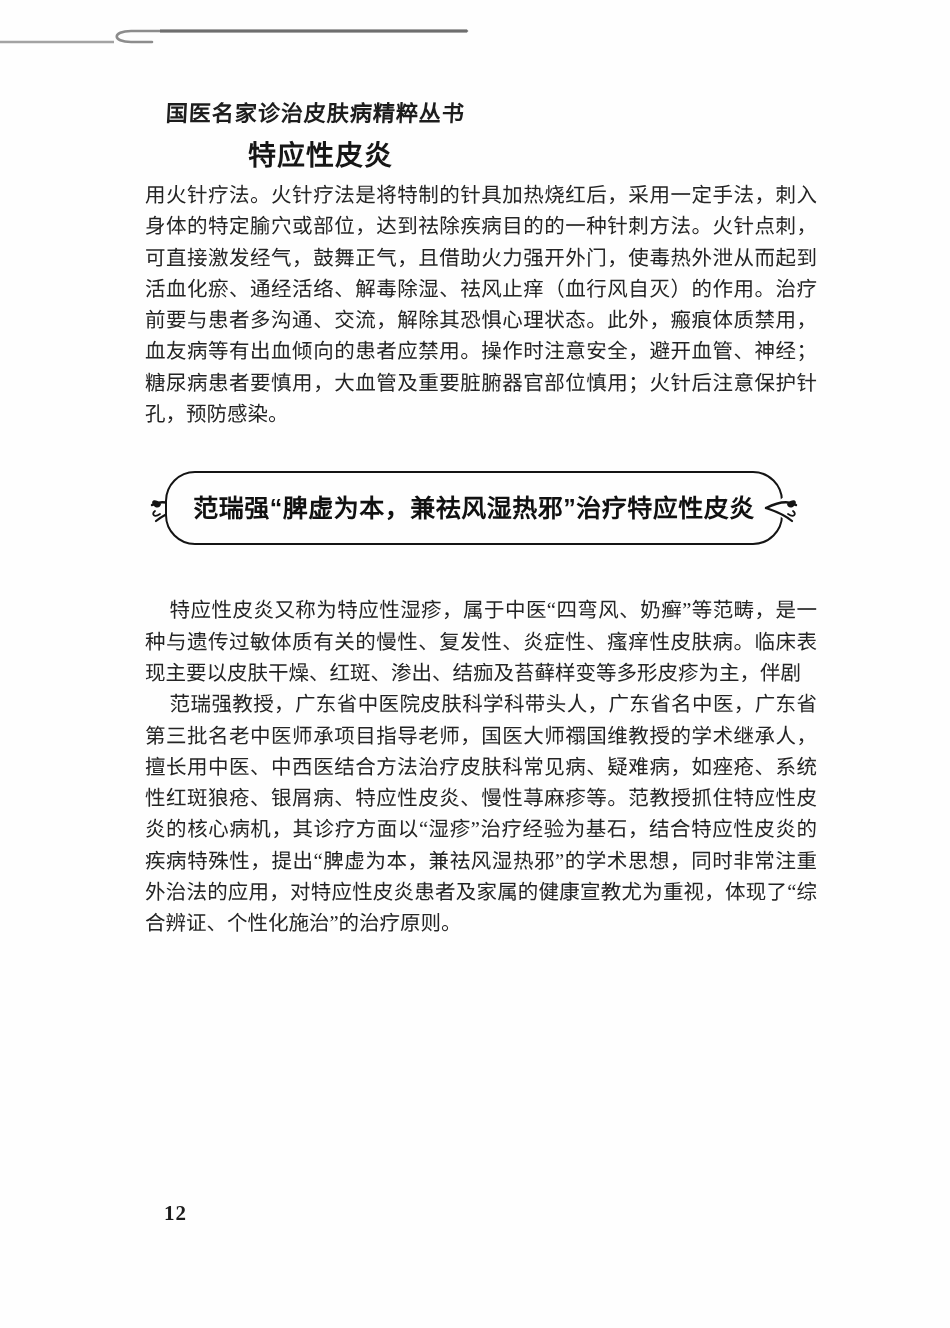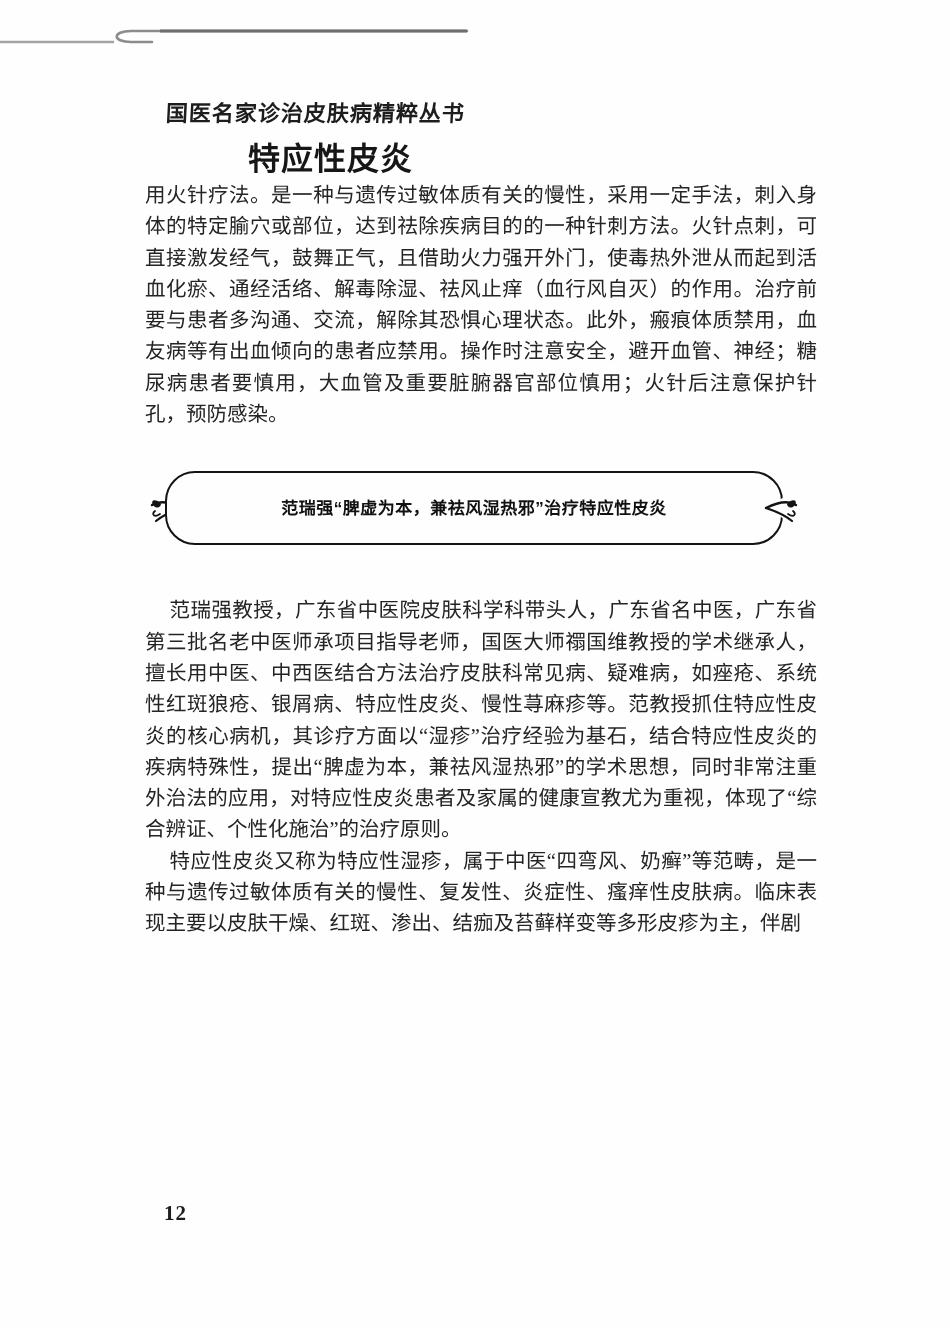--- a/index.html
+++ b/index.html
@@ -19,21 +19,21 @@
   .series-title {
     position:absolute; left:166px; top:95px;
     font-size:22px; font-weight:bold; letter-spacing:1px;
     color:#1d1d1d;
     transform:skewX(-3deg);
     white-space:nowrap;
   }
   .chapter-title {
     position:absolute; left:248px; top:133px;
     font-family:"Liberation Sans","DejaVu Sans",sans-serif;
-    font-size:32px; font-weight:bold; letter-spacing:1px;
+    font-size:28px; font-weight:bold; letter-spacing:1px;
     color:#161616; white-space:nowrap;text-align:right;
   }
   
   .content {
     position:absolute; left:145px; top:180px; width:672px;
     font-size:20.5px; line-height:31.3px;
     text-align:justify; text-justify:inter-ideograph;
     color:#242424;
   }
   .content p { text-indent:1.2em; }
@@ -50,21 +50,21 @@
     width:630px; height:74px;
   }
   .fancy-box {
     position:absolute; left:6px; top:0; width:618px; height:74px;
     border:2.5px solid #141414; border-radius:30px;
     display:flex; align-items:center; justify-content:center;
     background:#fefefe;
   }
   .fancy-title {
     font-family:"Liberation Sans","DejaVu Sans",sans-serif;
-    font-size:17px; font-weight:bold; letter-spacing:0.5px;
+    font-size:25px; font-weight:bold; letter-spacing:0.5px;
     color:#111; white-space:nowrap;
   }
   .flourish { position:absolute; top:19px; width:38px; height:36px; }
   .flourish-left  { left:-13px; }
   .flourish-right { right:-13px; transform:scaleX(-1); }
   
   .page-number {
     position:absolute; left:164px; top:1201px;
     font-size:21px; font-weight:bold; color:#1c1c1c;
     letter-spacing:1px;
@@ -80,21 +80,21 @@
     <path d="M 467 31 H 131 C 112 31 112 42 131 42 H 152" stroke="#8c8c8c" stroke-width="2.6" fill="none" stroke-linecap="round"></path>
     <path d="M 467 31 H 160" stroke="#6e6e6e" stroke-width="2.8" fill="none"></path>
   </svg>
 
   <div class="series-title">国医名家诊治皮肤病精粹丛书</div>
 
   <div class="chapter-title">特应性皮炎</div>
 
   <div class="content">
 
-    <p class="no-indent">用火针疗法。是一种与遗传过敏体质有关的慢性，采用一定手法，刺入身体的特定腧穴或部位，达到祛除疾病目的的一种针刺方法。火针点刺，可直接激发经气，鼓舞正气，且借助火力强开外门，使毒热外泄从而起到活血化瘀、通经活络、解毒除湿、祛风止痒（血行风自灭）的作用。治疗前要与患者多沟通、交流，解除其恐惧心理状态。此外，瘢痕体质禁用，血友病等有出血倾向的患者应禁用。操作时注意安全，避开血管、神经；糖尿病患者要慎用，大血管及重要脏腑器官部位慎用；火针后注意保护针孔，预防感染。</p>
+    <p class="no-indent">用火针疗法。火针疗法是将特制的针具加热烧红后，采用一定手法，刺入身体的特定腧穴或部位，达到祛除疾病目的的一种针刺方法。火针点刺，可直接激发经气，鼓舞正气，且借助火力强开外门，使毒热外泄从而起到活血化瘀、通经活络、解毒除湿、祛风止痒（血行风自灭）的作用。治疗前要与患者多沟通、交流，解除其恐惧心理状态。此外，瘢痕体质禁用，血友病等有出血倾向的患者应禁用。操作时注意安全，避开血管、神经；糖尿病患者要慎用，大血管及重要脏腑器官部位慎用；火针后注意保护针孔，预防感染。</p>
 
 
 
     <div class="fancy-wrap">
       <svg class="flourish flourish-left" viewBox="0 0 38 36" xmlns="http://www.w3.org/2000/svg" aria-hidden="true">
         <circle cx="13" cy="18" r="12" fill="#fefefe"></circle>
         <path d="M 36 18 C 24 12 14 10 6 15" stroke="#141414" stroke-width="2.4" fill="none" stroke-linecap="round"></path>
         <path d="M 36 18 C 24 22 16 26 10 31" stroke="#141414" stroke-width="2.2" fill="none" stroke-linecap="round"></path>
         <path d="M 15 14 C 9 7 3 11 8 16 C 11 19 15 17 15 14 Z" fill="#141414"></path>
         <path d="M 14 24 C 8 28 5 24 9 21" stroke="#141414" stroke-width="1.8" fill="none" stroke-linecap="round"></path>
@@ -104,21 +104,21 @@
       </div>
       <svg class="flourish flourish-right" viewBox="0 0 38 36" xmlns="http://www.w3.org/2000/svg" aria-hidden="true">
         <circle cx="13" cy="18" r="12" fill="#fefefe"></circle>
         <path d="M 36 18 C 24 12 14 10 6 15" stroke="#141414" stroke-width="2.4" fill="none" stroke-linecap="round"></path>
         <path d="M 36 18 C 24 22 16 26 10 31" stroke="#141414" stroke-width="2.2" fill="none" stroke-linecap="round"></path>
         <path d="M 15 14 C 9 7 3 11 8 16 C 11 19 15 17 15 14 Z" fill="#141414"></path>
         <path d="M 14 24 C 8 28 5 24 9 21" stroke="#141414" stroke-width="1.8" fill="none" stroke-linecap="round"></path>
       </svg>
     </div>
 
+    <p>特应性皮炎又称为特应性湿疹，属于中医“四弯风、奶癣”等范畴，是一种与遗传过敏体质有关的慢性、复发性、炎症性、瘙痒性皮肤病。临床表现主要以皮肤干燥、红斑、渗出、结痂及苔藓样变等多形皮疹为主，伴剧</p>
+
     <p>范瑞强教授，广东省中医院皮肤科学科带头人，广东省名中医，广东省第三批名老中医师承项目指导老师，国医大师禤国维教授的学术继承人，擅长用中医、中西医结合方法治疗皮肤科常见病、疑难病，如痤疮、系统性红斑狼疮、银屑病、特应性皮炎、慢性荨麻疹等。范教授抓住特应性皮炎的核心病机，其诊疗方面以“湿疹”治疗经验为基石，结合特应性皮炎的疾病特殊性，提出“脾虚为本，兼祛风湿热邪”的学术思想，同时非常注重外治法的应用，对特应性皮炎患者及家属的健康宣教尤为重视，体现了“综合辨证、个性化施治”的治疗原则。</p>
-
-    <p>特应性皮炎又称为特应性湿疹，属于中医“四弯风、奶癣”等范畴，是一种与遗传过敏体质有关的慢性、复发性、炎症性、瘙痒性皮肤病。临床表现主要以皮肤干燥、红斑、渗出、结痂及苔藓样变等多形皮疹为主，伴剧</p>
 
   </div>
 
   <div class="page-number">12</div>
 
 </div>
 
 </body></html>

